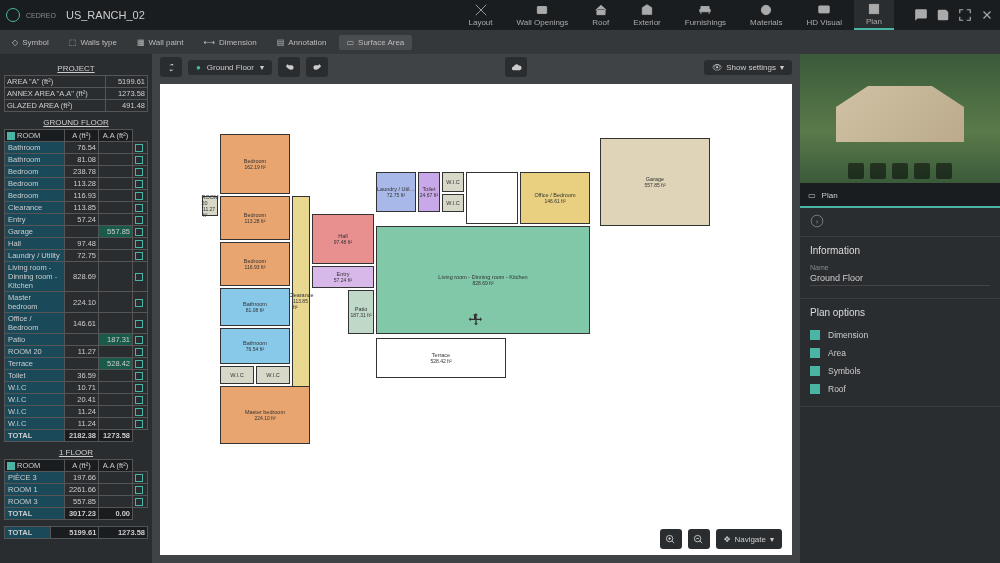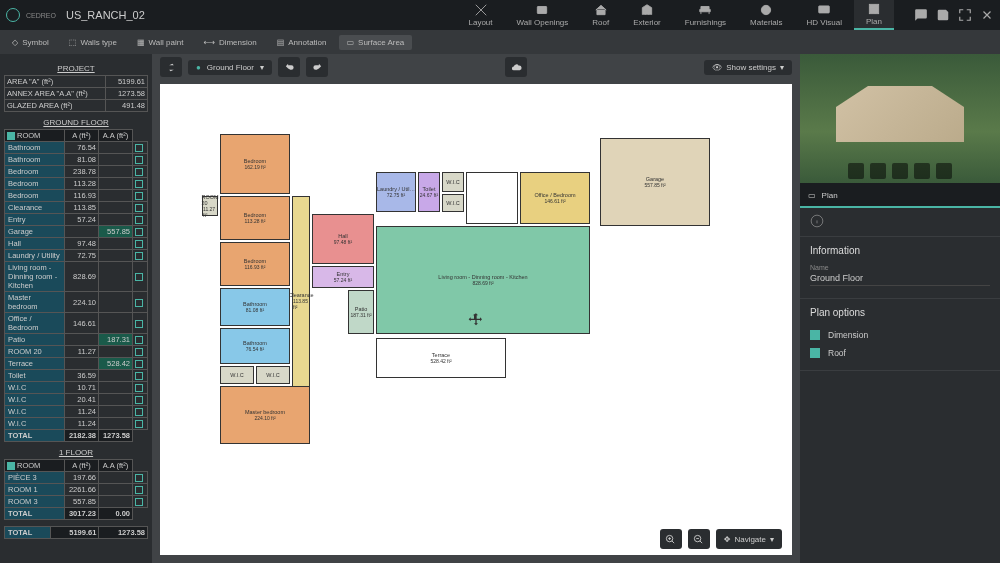--- a/index.html
+++ b/index.html
@@ -559,18 +559,26 @@
     </div>
     <div class="panel-section">
       <div class="panel-section-title">Plan options</div>
       <div id="plan-options">
           <div class="checkbox-row">
             <span class="sq checked"></span>
             <span>Dimension</span>
           </div>
           <div class="checkbox-row">
             <span class="sq checked"></span>
+            <span>Area</span>
+          </div>
+          <div class="checkbox-row">
+            <span class="sq checked"></span>
+            <span>Symbols</span>
+          </div>
+          <div class="checkbox-row">
+            <span class="sq checked"></span>
             <span>Roof</span>
           </div>
         </div>
     </div>
   </div>
 </div>
 
 </body></html>

